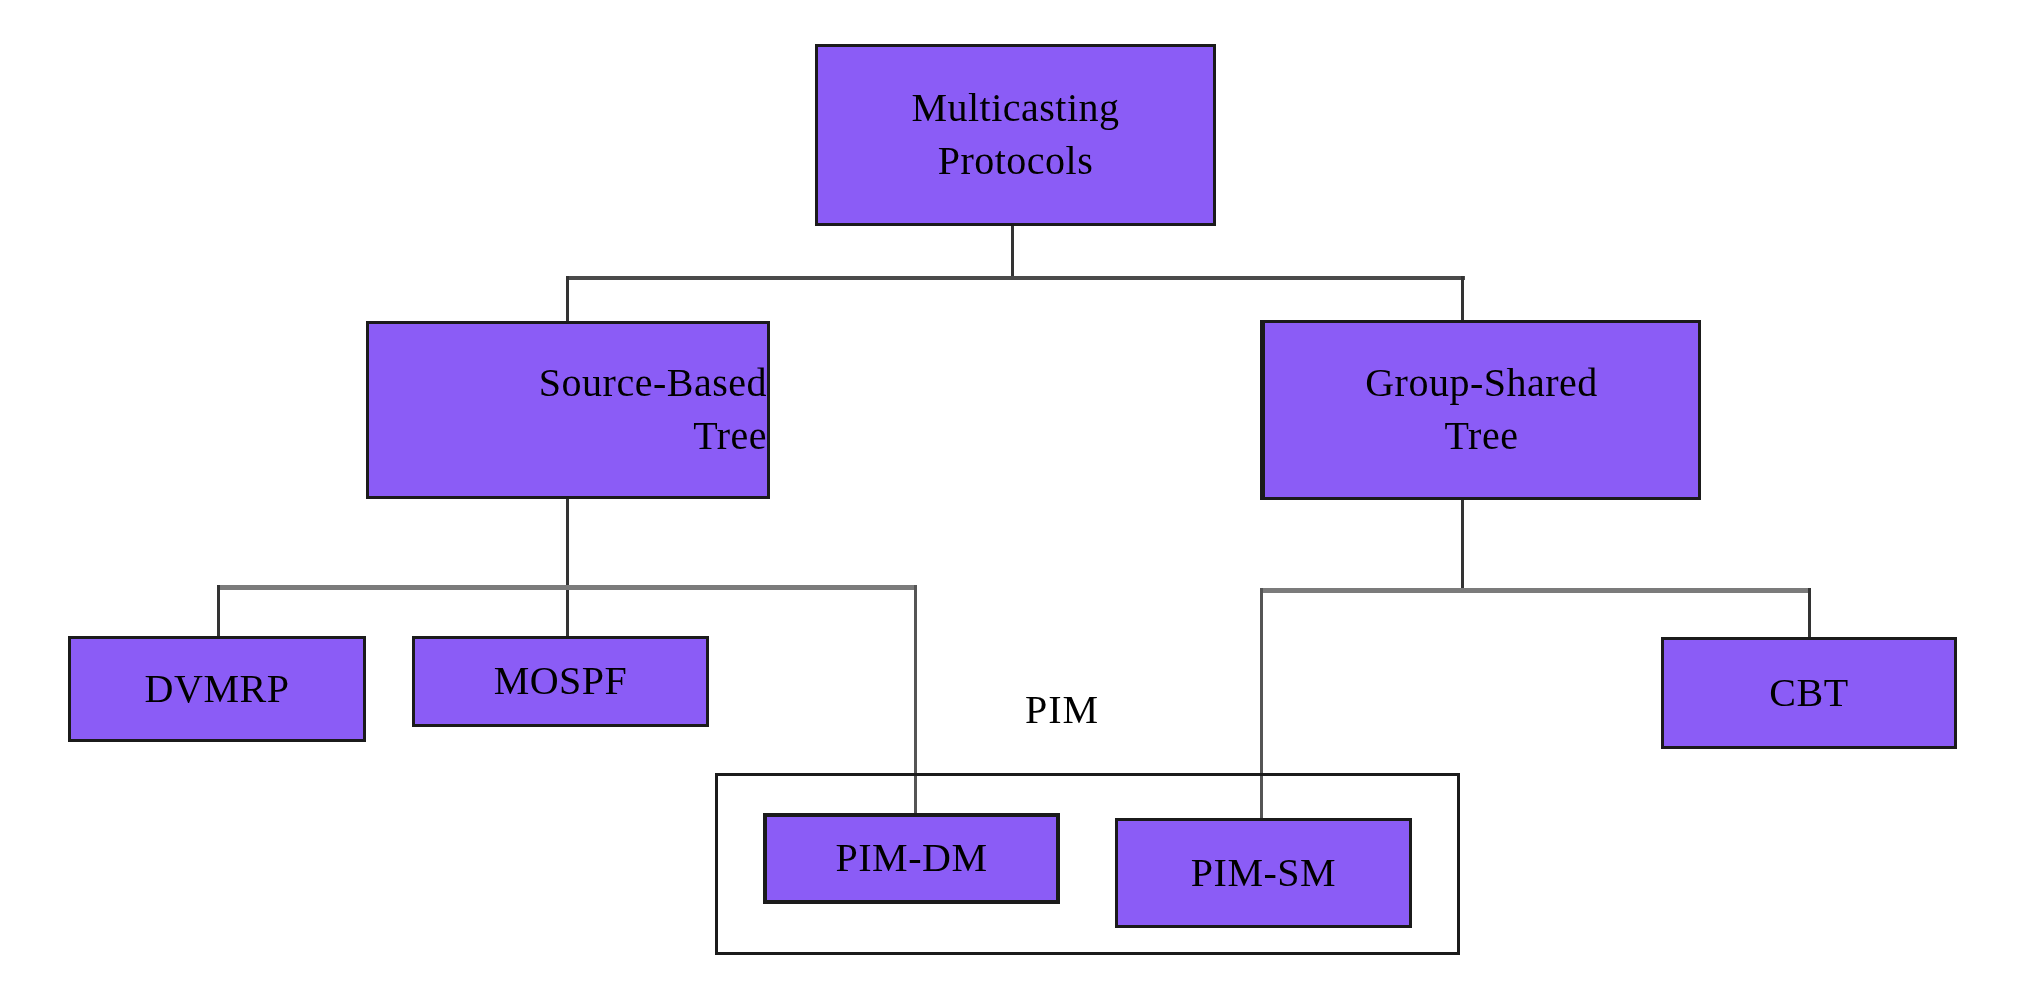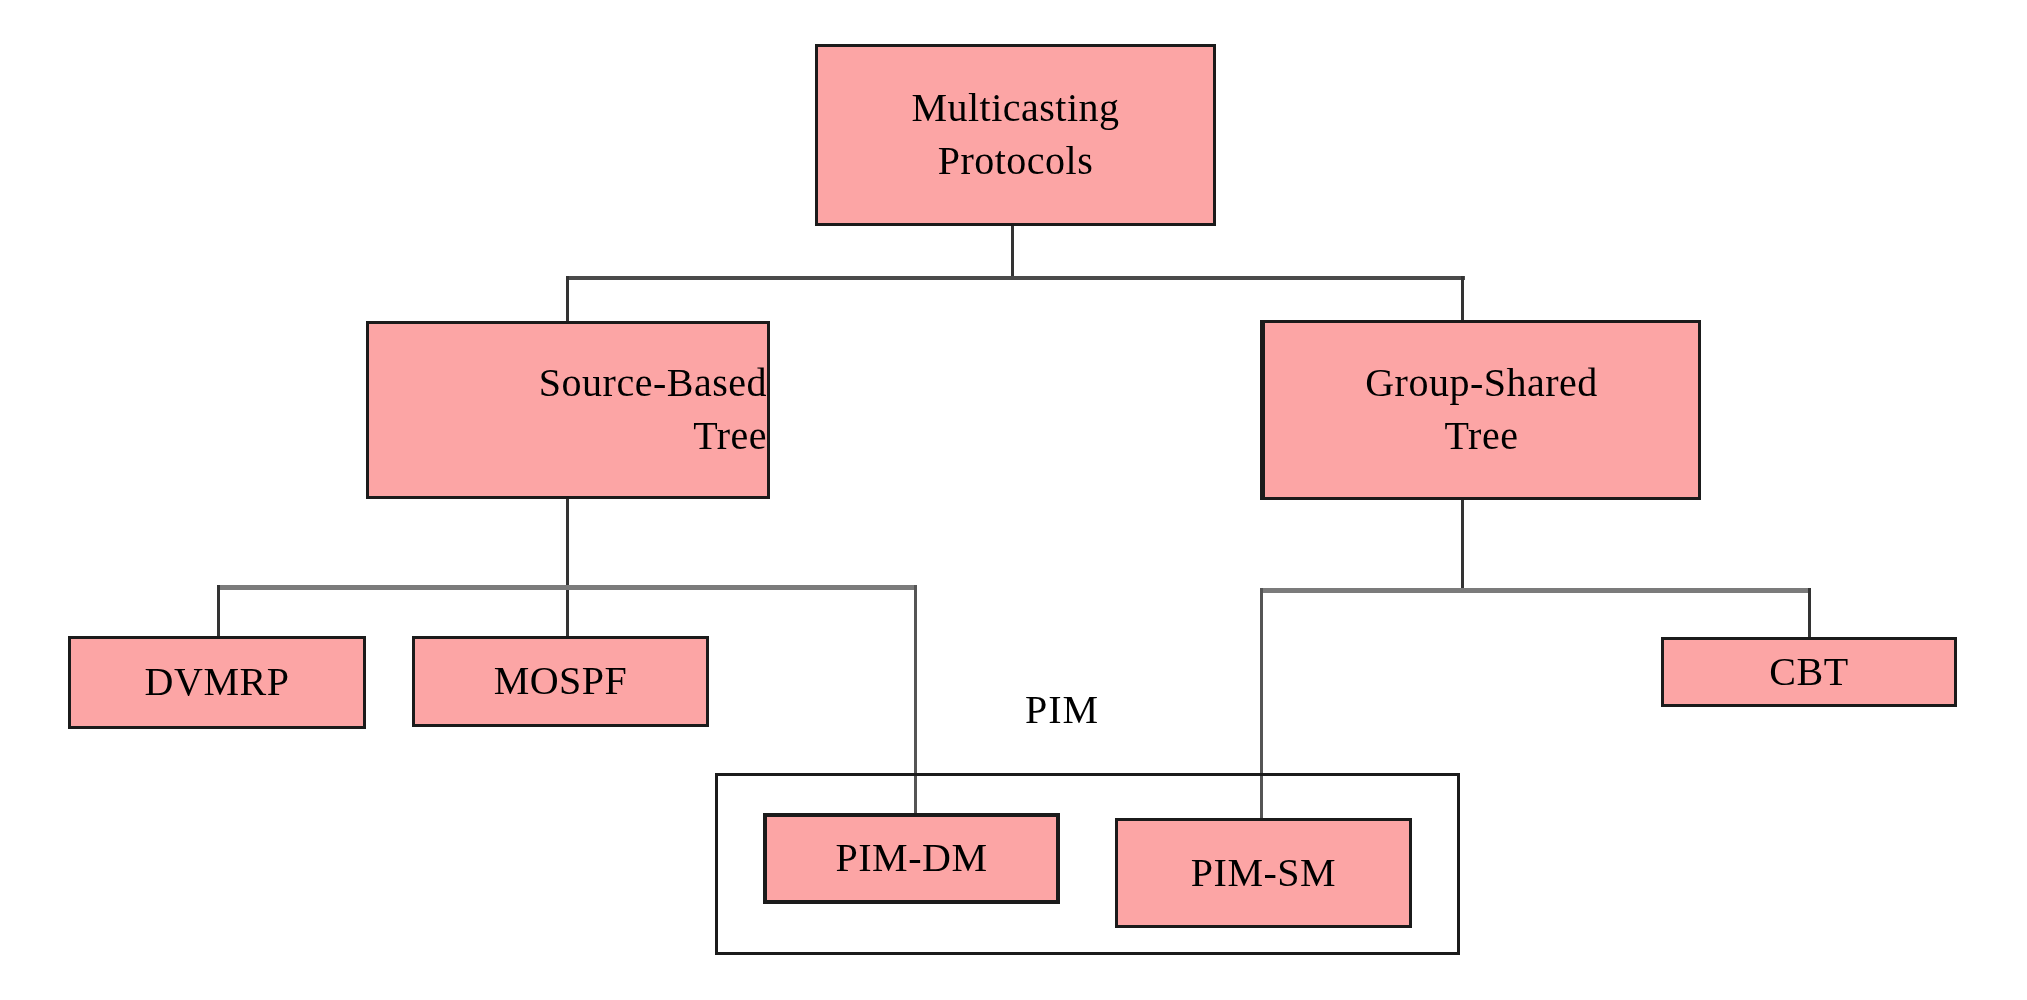--- a/index.html
+++ b/index.html
@@ -13,39 +13,39 @@
     height: 1000px;
     background: #ffffff;
     font-family: "Liberation Serif", "DejaVu Serif", serif;
     color: #000000;
     overflow: hidden;
   }
   .node {
     position: absolute;
     box-sizing: border-box;
     border: 3px solid #1b1b1b;
-    background: #fca5a5;
+    background: #8b5cf6;
     display: flex;
     flex-direction: column;
     align-items: center;
     justify-content: center;
     text-align: center;
     font-size: 40px;
     line-height: 1.32;
     letter-spacing: 0.5px;
   }
   .node span { display: block; }
 
   
   .n-multicasting { left: 815px; top: 44px;  width: 401px; height: 182px; }
   .n-source      { left: 366px; top: 321px; width: 404px; height: 178px; align-items: flex-end; }
   .n-group       { left: 1260px; top: 320px; width: 441px; height: 180px; border-left-width: 5px; }
-  .n-dvmrp       { left: 68px;  top: 636px; width: 298px; height: 93px; }
+  .n-dvmrp       { left: 68px;  top: 636px; width: 298px; height: 106px; }
   .n-mospf       { left: 412px; top: 636px; width: 297px; height: 91px; }
-  .n-cbt         { left: 1661px; top: 637px; width: 296px; height: 70px; }
+  .n-cbt         { left: 1661px; top: 637px; width: 296px; height: 112px; }
   .n-pim-outer   { left: 715px; top: 773px; width: 745px; height: 182px; background: transparent; }
   .n-pimdm       { left: 763px; top: 813px; width: 297px; height: 91px; border-width: 4px; }
   .n-pimsm       { left: 1115px; top: 818px; width: 297px; height: 110px; }
 
   .pim-label {
     position: absolute;
     left: 962px; top: 686px; width: 200px;
     text-align: center;
     font-size: 40px;
     letter-spacing: 1px;

